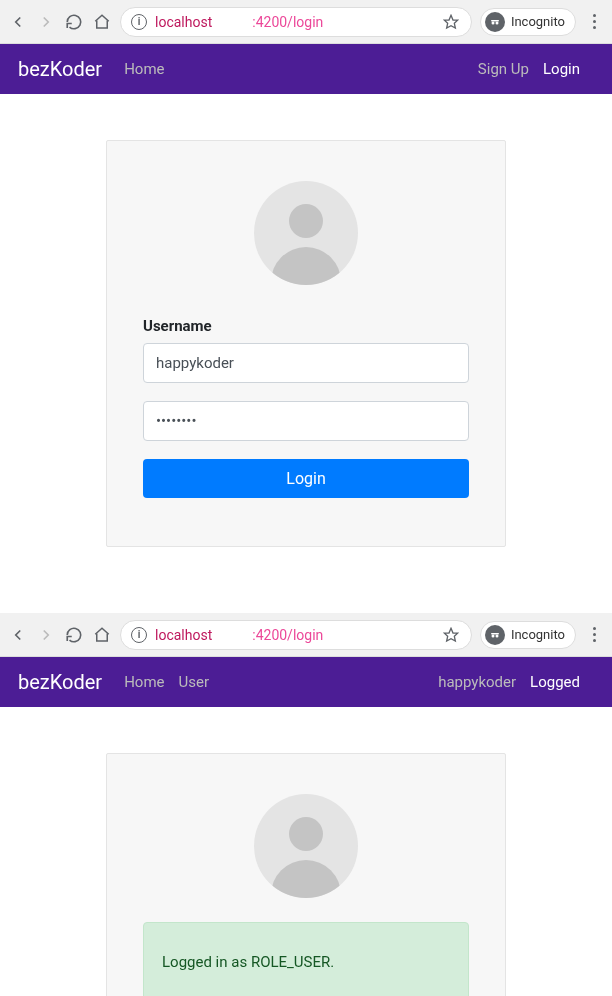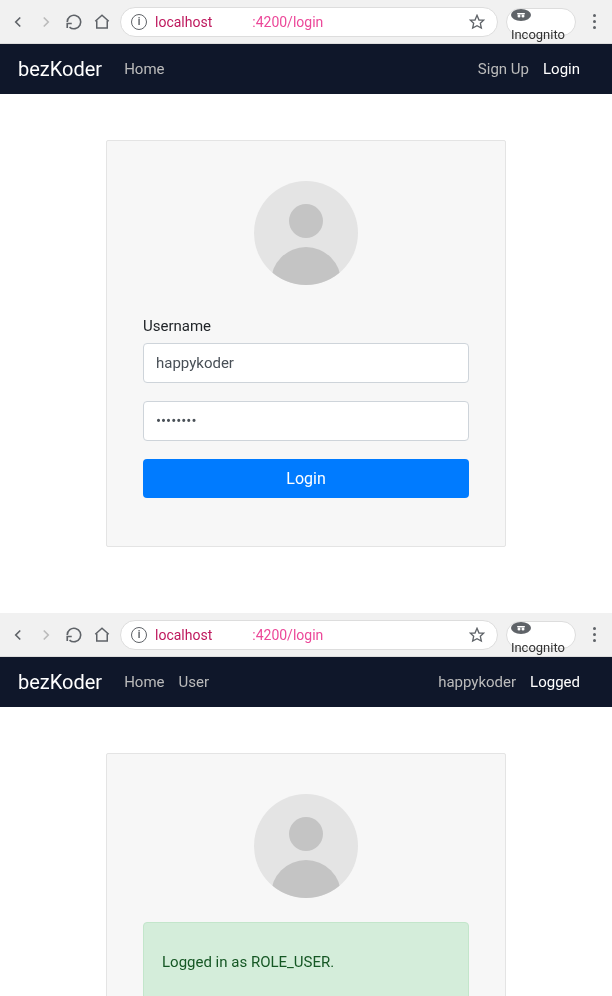--- a/index.html
+++ b/index.html
@@ -41,40 +41,39 @@
   color: #5f6368;
 }
 .url-host { color: #be185d; }
 .url-path { color: #ec4899; padding-left: 40px; }
 .incognito-badge {
   background: #fff;
   border: 1px solid #ddd;
   border-radius: 16px;
   height: 28px;
   display: flex;
-  align-items: flex-start;
+  align-items: center;
   gap: 6px;
   padding: 0 10px 0 4px;
   font-size: 13px;
   color: #333;
-  flex-direction: column;
 }
 .incog-icon {
   width: 20px; height: 20px;
   background: #5f6368;
   border-radius: 50%;
   display: flex;
   align-items: center;
   justify-content: center;
 }
 .dots-menu { width: 20px; display: flex; flex-direction: column; align-items: center; gap: 3px; cursor: pointer; }
 .dots-menu span { width: 3px; height: 3px; background: #5f6368; border-radius: 50%; }
 
 .navbar {
-  background: #0f172a;
+  background: #4c1d95;
   height: 50px;
   display: flex;
   align-items: center;
   padding: 0 18px;
   color: #fff;
 }
 .brand { font-size: 20px; font-weight: 400; color: #fff; margin-right: 22px; }
 .nav-link { font-size: 15px; color: #bbb; margin-right: 14px; cursor: pointer; }
 .nav-link.active { color: #fff; }
 .nav-spacer { flex: 1; }
@@ -105,21 +104,21 @@
 }
 .avatar-body {
   width: 70px; height: 44px;
   background: #c4c4c4;
   border-radius: 36px 36px 0 0;
   position: absolute;
   bottom: -6px; left: 50%;
   transform: translateX(-50%);
 }
 .form-group { margin-bottom: 18px; }
-.form-label { display: block; font-size: 15px; color: #212529; margin-bottom: 8px; }
+.form-label { display: block; font-size: 15px; color: #212529; margin-bottom: 8px; font-weight: bold; }
 .form-input {
   width: 100%;
   height: 40px;
   border: 1px solid #ced4da;
   border-radius: 4px;
   padding: 0 12px;
   font-size: 15px;
   background: #fff;
   color: #495057;
 }

